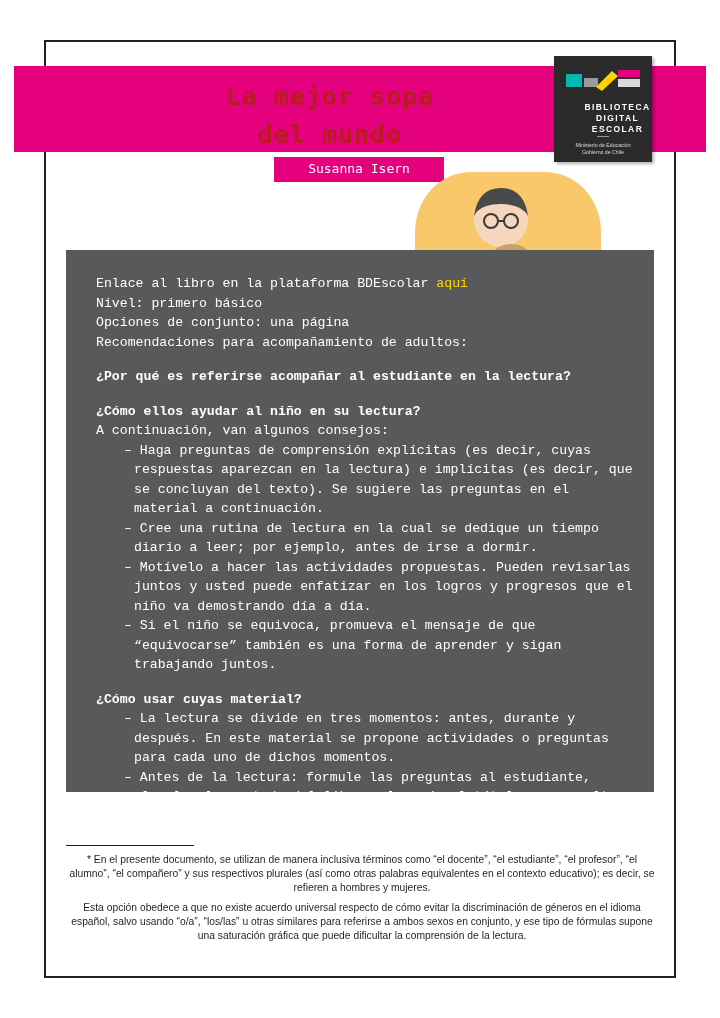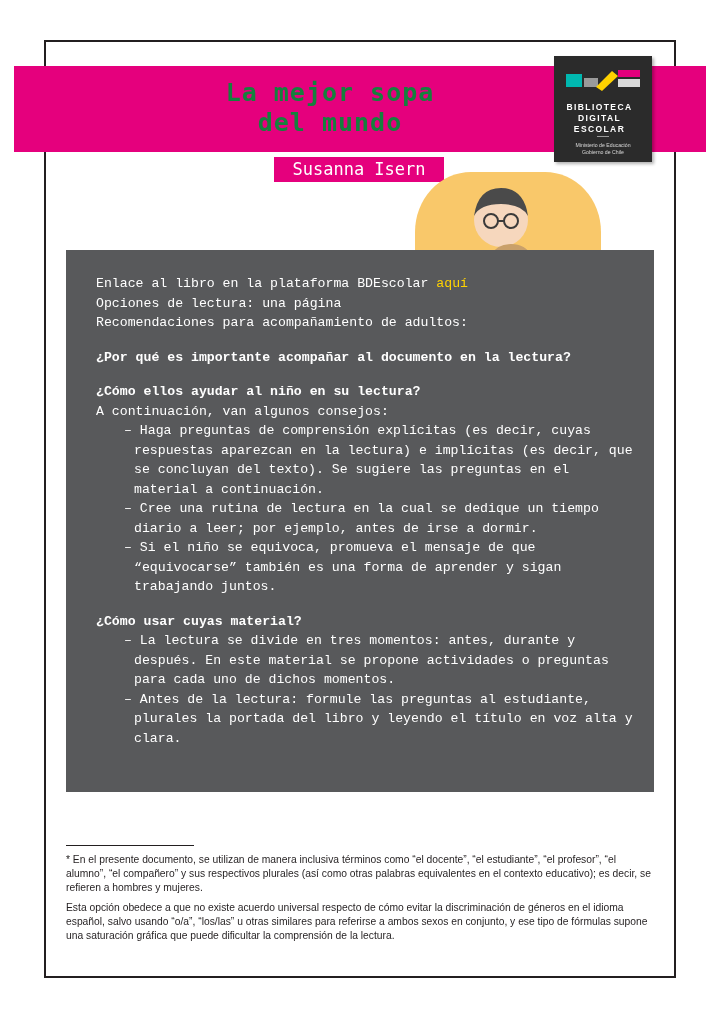--- a/index.html
+++ b/index.html
@@ -35,42 +35,42 @@
     position: absolute;
     left: 14px; top: 66px;
     width: 692px; height: 86px;
     background: #e5007d;
   }
   .header-title {
     position: absolute;
     left: 120px; top: 78px;
     width: 420px;
     text-align: center;
-    color: #15803d;
+    color: #b91c1c;
     font-family: "DejaVu Sans Mono", monospace;
     font-size: 25px;
-    line-height: 30px;
+    line-height: 38px;
     font-weight: bold;
     letter-spacing: 1px;
     white-space: pre-line;
   }
   .author-band {
     position: absolute;
     left: 274px; top: 157px;
     width: 170px; height: 25px;
     background: #e5007d;
   }
   .author-name {
     position: absolute;
     left: 274px; top: 160px;
     width: 170px;
     text-align: center;
     color: #ffffff;
     font-family: "DejaVu Sans Mono", monospace;
-    font-size: 17px;
+    font-size: 13px;
     line-height: 18px;
   }
 
   
   .logo-box {
     position: absolute;
     left: 554px; top: 56px;
     width: 98px; height: 106px;
     background: #2b2b2b;
     box-shadow: 2px 2px 3px rgba(0,0,0,0.3);
@@ -85,20 +85,21 @@
     left: 0; top: 46px;
     width: 91px;
     text-align: center;
     color: #ffffff;
     font-family: "Liberation Sans", sans-serif;
     font-size: 8.5px;
     line-height: 11px;
     letter-spacing: 1.4px;
     font-weight: bold;
     white-space: pre-line;
+    padding-left: 18px;
   }
   .logo-divider {
     position: absolute;
     left: 43px; top: 80px;
     width: 12px; height: 1px;
     background: #9a9a9a;
   }
   .logo-sub {
     position: absolute;
     left: 0; top: 86px;
@@ -154,21 +155,21 @@
     background: #231f20;
   }
   .footnote {
     position: absolute;
     left: 66px; top: 853px;
     width: 592px;
     color: #231f20;
     font-size: 10.3px;
     line-height: 14px;
   }
-  .footnote p { margin: 0; }
+  .footnote p { margin: 0; text-align: center; }
   .footnote .para2 { margin-top: 6px !important; }
 </style>
 </head>
 <body>
 
 <div class="page">
 
   <div class="page-border"></div>
 
   <div class="header-band"></div>
@@ -215,29 +216,31 @@
     <rect x="58" y="132" width="66" height="26" rx="4" fill="#6b8f8f" transform="rotate(-6 91 145)"></rect>
     <rect x="63" y="136" width="56" height="18" rx="2" fill="#bcd6d6" transform="rotate(-6 91 145)"></rect>
 
     <path d="M44 132 q12 22 34 26" stroke="#ffffff" stroke-width="16" fill="none" stroke-linecap="round"></path>
     <path d="M140 130 q-10 24 -32 28" stroke="#ffffff" stroke-width="16" fill="none" stroke-linecap="round"></path>
   </svg>
 
   <div class="content-box"></div>
   <div class="content-inner">
     <p><span>Enlace al libro en la plataforma BDEscolar</span> <a class="link-here" href="#">aquí</a></p>
-    <p>Opciones de lectura: una página</p>
+    <p>Nivel: primero básico</p>
+    <p>Opciones de conjunto: una página</p>
     <p>Recomendaciones para acompañamiento de adultos:</p>
 
-    <p class="q-head">¿Por qué es importante acompañar al documento en la lectura?</p>
+    <p class="q-head">¿Por qué es referirse acompañar al estudiante en la lectura?</p>
 
     <p class="q-head">¿Cómo ellos ayudar al niño en su lectura?</p>
     <p>A continuación, van algunos consejos:</p>
     <p class="bullet">– Haga preguntas de comprensión explícitas (es decir, cuyas respuestas aparezcan en la lectura) e implícitas (es decir, que se concluyan del texto). Se sugiere las preguntas en el material a continuación.</p>
     <p class="bullet">– Cree una rutina de lectura en la cual se dedique un tiempo diario a leer; por ejemplo, antes de irse a dormir.</p>
+    <p class="bullet">– Motívelo a hacer las actividades propuestas. Pueden revisarlas juntos y usted puede enfatizar en los logros y progresos que el niño va demostrando día a día.</p>
     <p class="bullet">– Si el niño se equivoca, promueva el mensaje de que “equivocarse” también es una forma de aprender y sigan trabajando juntos.</p>
 
     <p class="q-head">¿Cómo usar cuyas material?</p>
     <p class="bullet">– La lectura se divide en tres momentos: antes, durante y después. En este material se propone actividades o preguntas para cada uno de dichos momentos.</p>
     <p class="bullet">– Antes de la lectura: formule las preguntas al estudiante, plurales la portada del libro y leyendo el título en voz alta y clara.</p>
   </div>
 
   <div class="footnote-rule"></div>
   <div class="footnote">
     <p>* En el presente documento, se utilizan de manera inclusiva términos como “el docente”, “el  estudiante”, “el profesor”, “el alumno”, “el compañero” y sus respectivos plurales (así como otras palabras equivalentes en el contexto educativo); es decir, se refieren a hombres y mujeres.</p>

